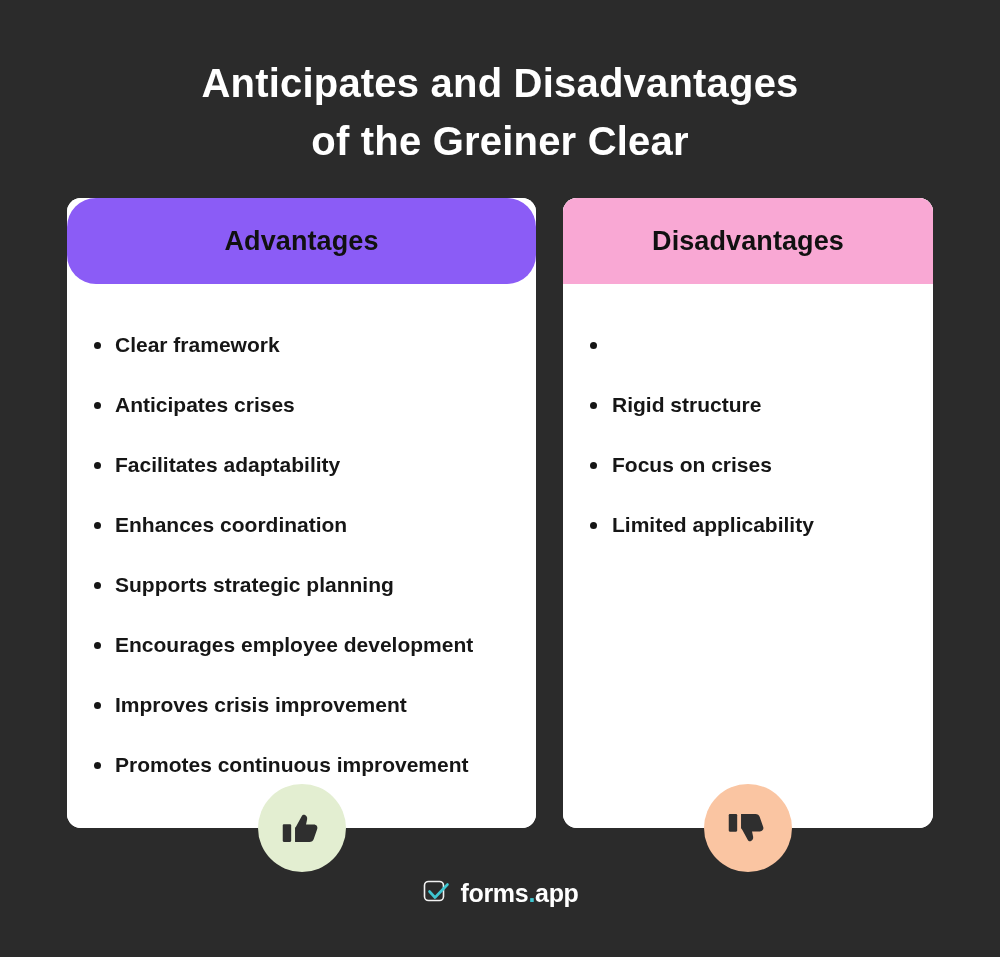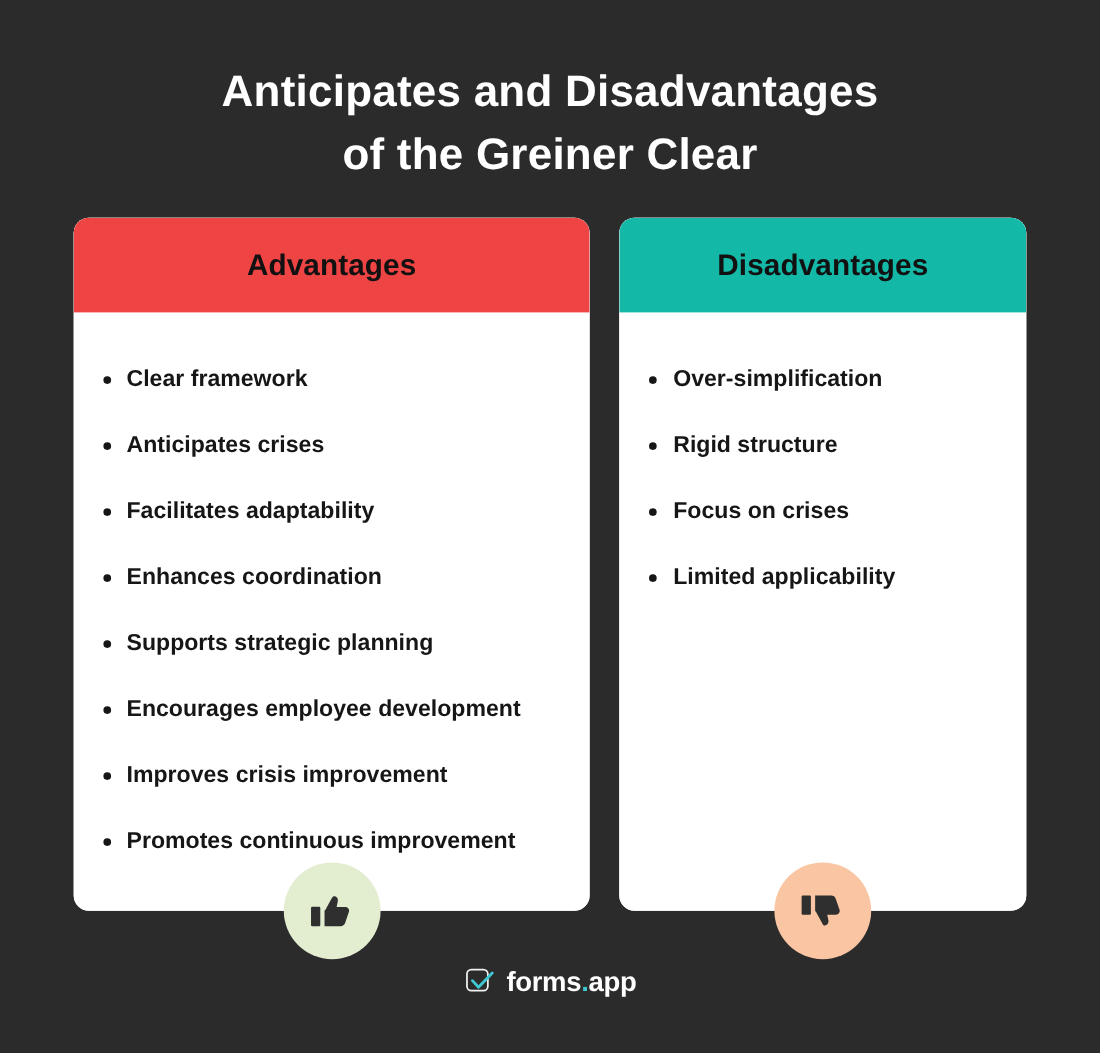--- a/index.html
+++ b/index.html
@@ -52,22 +52,22 @@
   .card-header {
     height: 86px;
     display: flex;
     align-items: center;
     justify-content: center;
     font-size: 27px;
     font-weight: bold;
     color: #111111;
     letter-spacing: 0.1px;
   }
-  #header-advantages { background: #ef4444; }
-  #header-disadvantages { background: #14b8a6; }
+  #header-advantages { background: #8b5cf6; border-radius: 29px; }
+  #header-disadvantages { background: #f9a8d4; }
 
   .card-list {
     list-style: none;
     margin: 0;
     padding: 31px 0 0 0;
     text-align: center;
   }
   .card-list li {
     position: relative;
     height: 60px;
@@ -185,21 +185,20 @@
 </div>
 
 <div class="card" id="card-disadvantages">
   <div class="card-inner">
     <div class="card-header" id="header-disadvantages">
       <span>Disadvantages</span>
     </div>
     <ul class="card-list" id="list-disadvantages">
       <li>
         <span class="bullet"></span>
-        <span>Over-simplification</span>
       </li>
       <li>
         <span class="bullet"></span>
         <span>Rigid structure</span>
       </li>
       <li>
         <span class="bullet"></span>
         <span>Focus on crises</span>
       </li>
       <li>

